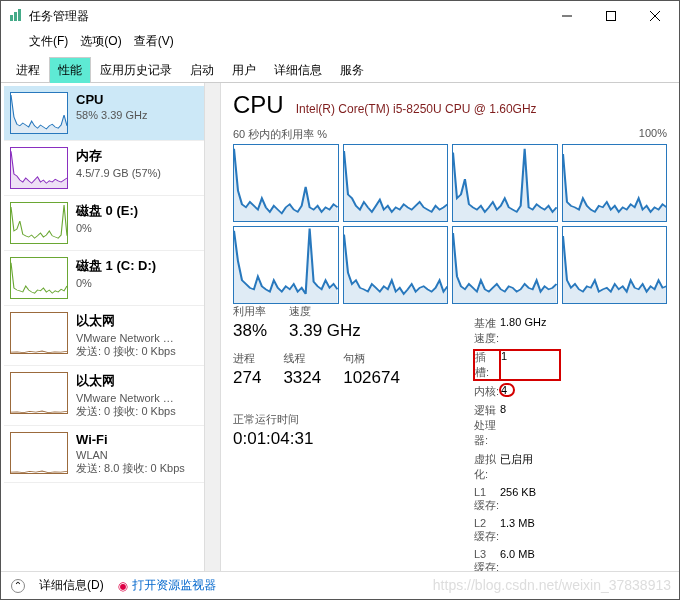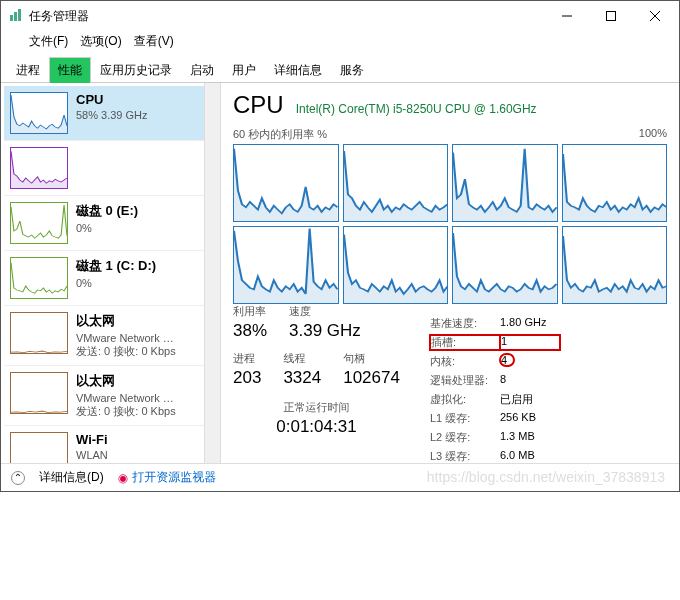--- a/index.html
+++ b/index.html
@@ -1,54 +1,54 @@
 <!DOCTYPE html>
 <html><head>
 <meta charset="utf-8">
 <style>
   * { box-sizing: border-box; margin: 0; padding: 0; font-family: "Microsoft YaHei", "Segoe UI", sans-serif; }
   body { background: #fff; font-size: 12px; color: #000; }
-  .window { width: 680px; height: 492px; border: 1px solid #555; position: relative; display: flex; flex-direction: column; }
+  .window { width: 680px; height: 600px; border: 1px solid #555; position: relative; display: flex; flex-direction: column; }
   .titlebar { display: flex; align-items: center; height: 30px; padding: 0 2px 0 8px; }
   .titlebar-title { font-size: 12px; }
   .titlebar-controls { margin-left: auto; display: flex; }
   .tbtn { width: 44px; height: 28px; display: flex; align-items: center; justify-content: center; }
   .menubar { display: flex; gap: 12px; padding: 2px 28px 6px; font-size: 12px; }
   .tabs { display: flex; border-bottom: 1px solid #ccc; padding: 0 6px; font-size: 12px; }
   .tab { padding: 4px 8px; border: 1px solid transparent; border-bottom: none; position: relative; top: 1px; }
-  .tab.active { border-color: #ccc; background: #22c55e; }
+  .tab.active { border-color: #ccc; background: #5eead4; }
   .body { flex: 1; display: flex; overflow: hidden; }
   .sidebar { width: 220px; border-right: 1px solid #ddd; overflow-y: auto; padding: 3px; }
   .side-item { display: flex; gap: 8px; padding: 6px 6px; border-bottom: 1px solid #eee; cursor: default; }
   .side-item.selected { background: #cce8f7; }
   .thumb { width: 58px; height: 42px; border: 1px solid; position: relative; background: #fff; overflow: hidden; }
   .side-txt h4 { font-size: 13px; font-weight: 600; margin-bottom: 2px; }
   .side-txt .sub { font-size: 11px; color: #555; white-space: nowrap; overflow: hidden; text-overflow: ellipsis; max-width: 130px; }
   .main { flex: 1; padding: 8px 12px 4px; overflow: hidden; display: flex; flex-direction: column; }
   .hdr { display: flex; align-items: baseline; gap: 12px; }
   .hdr h1 { font-size: 24px; font-weight: 400; }
-  .hdr .model { font-size: 12px; color: #15803d; }
+  .hdr .model { font-size: 12px; color: #7f1d1d; }
   .graph-lbl { display: flex; justify-content: space-between; font-size: 11px; color: #555; margin-top: 8px; }
   .grid { display: grid; grid-template-columns: repeat(4,1fr); grid-template-rows: repeat(2,1fr); gap: 4px; margin-top: 2px; }
   .cell { border: 1px solid #2878bd; height: 78px; position: relative; background: #fff; overflow: hidden; }
   .cell svg, .thumb svg { position: absolute; inset: 0; width: 100%; height: 100%; }
   .stats { display: flex; gap: 22px; margin-top: 0; font-size: 11px; }
   .statcol .lab { color: #555; font-size: 11px; margin-bottom: 2px; }
   .statcol .val { font-size: 17px; }
   .kv { display: grid; grid-template-columns: 70px 60px; row-gap: 4px; font-size: 11px; }
-  .kv .k { color: #555; }
+  .kv .k { color: #555; margin-left: 44px; }
   .highlight-sockets { outline: 2px solid #d40000; outline-offset: -1px; padding: 0 1px;}
   .highlight-cores { outline: 2px solid #d40000; outline-offset: -1px; padding: 0 1px; border-radius: 9px; display:inline-block; min-width:14px; text-align:left;}
-  .uptime { margin-top: 12px; text-align: center; }
+  .uptime { margin-top: 24px; }
   .uptime .lab { color:#555; font-size:11px; }
   .uptime .val { font-size: 17px; margin-top: 2px;}
   .footer { border-top: 1px solid #ddd; padding: 5px 10px; display: flex; align-items: center; gap: 14px; font-size: 12px; }
   .footer .chev { font-size: 10px; border:1px solid #888; border-radius:50%; width:14px; height:14px; display:inline-flex; align-items:center; justify-content:center;}
   .link { color: #0066cc; cursor: pointer; display:flex; align-items:center; gap:4px;}
-  .wm { position: absolute; right: 14px; bottom: 6px; color: #ddd; font-size: 14px; pointer-events:none; }
+  .wm { position: absolute; right: 8px; bottom: 6px; color: #ddd; font-size: 14px; pointer-events:none; }
   .scrollbar-stub { position:absolute; top:0; right:0; bottom:0; width:16px; background:#f0f0f0; border-left:1px solid #ddd;}
 </style>
 </head>
 <body>
 
 <div class="window">
   <div class="titlebar">
     <span style="margin-right:6px;">
       <svg width="14" height="14">
           <rect x="1" y="7" width="3" height="6" fill="#4a8"></rect>
@@ -108,20 +108,24 @@
             <div class="sub">58% 3.39 GHz</div>
           </div>
         </div>
         <div class="side-item">
           <div class="thumb" style="border-color:#8a2fbf">
             <svg viewBox="0 0 100 100" preserveAspectRatio="none">
               <polygon points="0,100 0,8 5.263157894736842,65 10.526315789473683,70 15.789473684210526,80 21.052631578947366,85 26.31578947368421,75 31.57894736842105,82 36.84210526315789,88 42.10526315789473,80 47.368421052631575,72 52.63157894736842,85 57.89473684210527,80 63.1578947368421,88 68.42105263157895,82 73.68421052631578,85 78.94736842105263,78 84.21052631578947,82 89.47368421052632,85 94.73684210526315,80 100,75 100,100" fill="#8a2fbf" opacity="0.15"></polygon>
               <polyline points="0,8 5.263157894736842,65 10.526315789473683,70 15.789473684210526,80 21.052631578947366,85 26.31578947368421,75 31.57894736842105,82 36.84210526315789,88 42.10526315789473,80 47.368421052631575,72 52.63157894736842,85 57.89473684210527,80 63.1578947368421,88 68.42105263157895,82 73.68421052631578,85 78.94736842105263,78 84.21052631578947,82 89.47368421052632,85 94.73684210526315,80 100,75" fill="none" stroke="#8a2fbf" stroke-width="2"></polyline>
             </svg>
           </div>
+    <div class="side-txt">
+            <h4>内存</h4>
+            <div class="sub">4.5/7.9 GB (57%)</div>
+          </div>
         </div>
         <div class="side-item">
           <div class="thumb" style="border-color:#6aa733">
             <svg viewBox="0 0 100 100" preserveAspectRatio="none">
               <polyline points="0,10 5.263157894736842,70 10.526315789473683,65 15.789473684210526,45 21.052631578947366,78 26.31578947368421,82 31.57894736842105,85 36.84210526315789,80 42.10526315789473,88 47.368421052631575,82 52.63157894736842,75 57.89473684210527,85 63.1578947368421,80 68.42105263157895,70 73.68421052631578,82 78.94736842105263,85 84.21052631578947,88 89.47368421052632,80 94.73684210526315,5 100,82" fill="none" stroke="#6aa733" stroke-width="2"></polyline>
             </svg>
           </div>
     <div class="side-txt">
             <h4>磁盘 0 (E:)</h4>
             <div class="sub">0%</div>
@@ -244,21 +248,21 @@
                 <div class="val">38%</div>
               </div>
             <div class="statcol">
                 <div class="lab">速度</div>
                 <div class="val">3.39 GHz</div>
               </div>
           </div>
           <div class="stats" style="margin-top:10px;">
             <div class="statcol">
                 <div class="lab">进程</div>
-                <div class="val">203</div>
+                <div class="val">274</div>
               </div>
             <div class="statcol">
                 <div class="lab">线程</div>
                 <div class="val">3324</div>
               </div>
             <div class="statcol">
                 <div class="lab">句柄</div>
                 <div class="val">102674</div>
               </div>
           </div>

